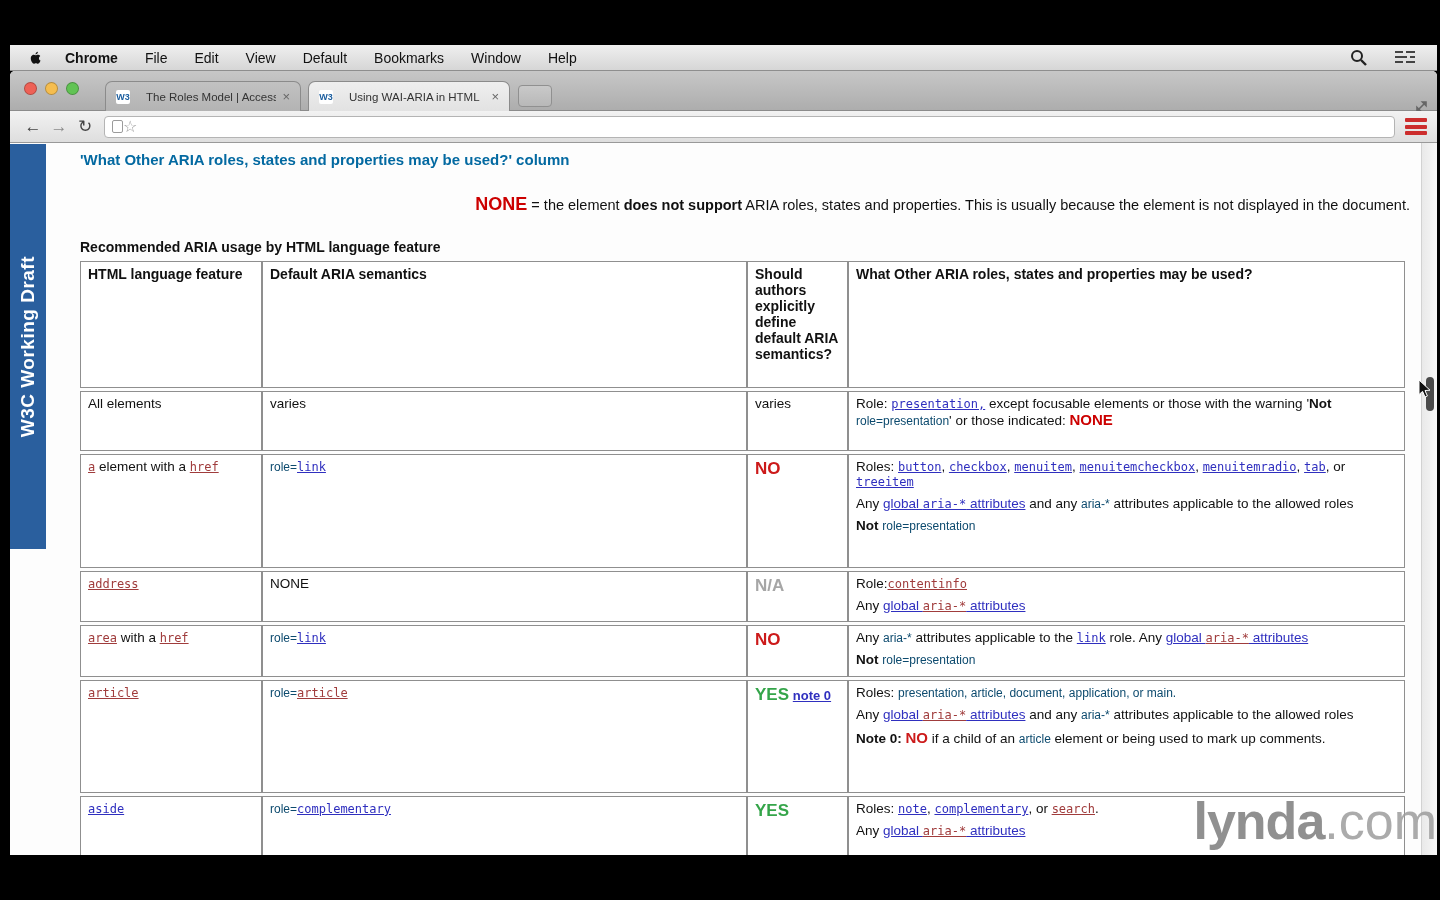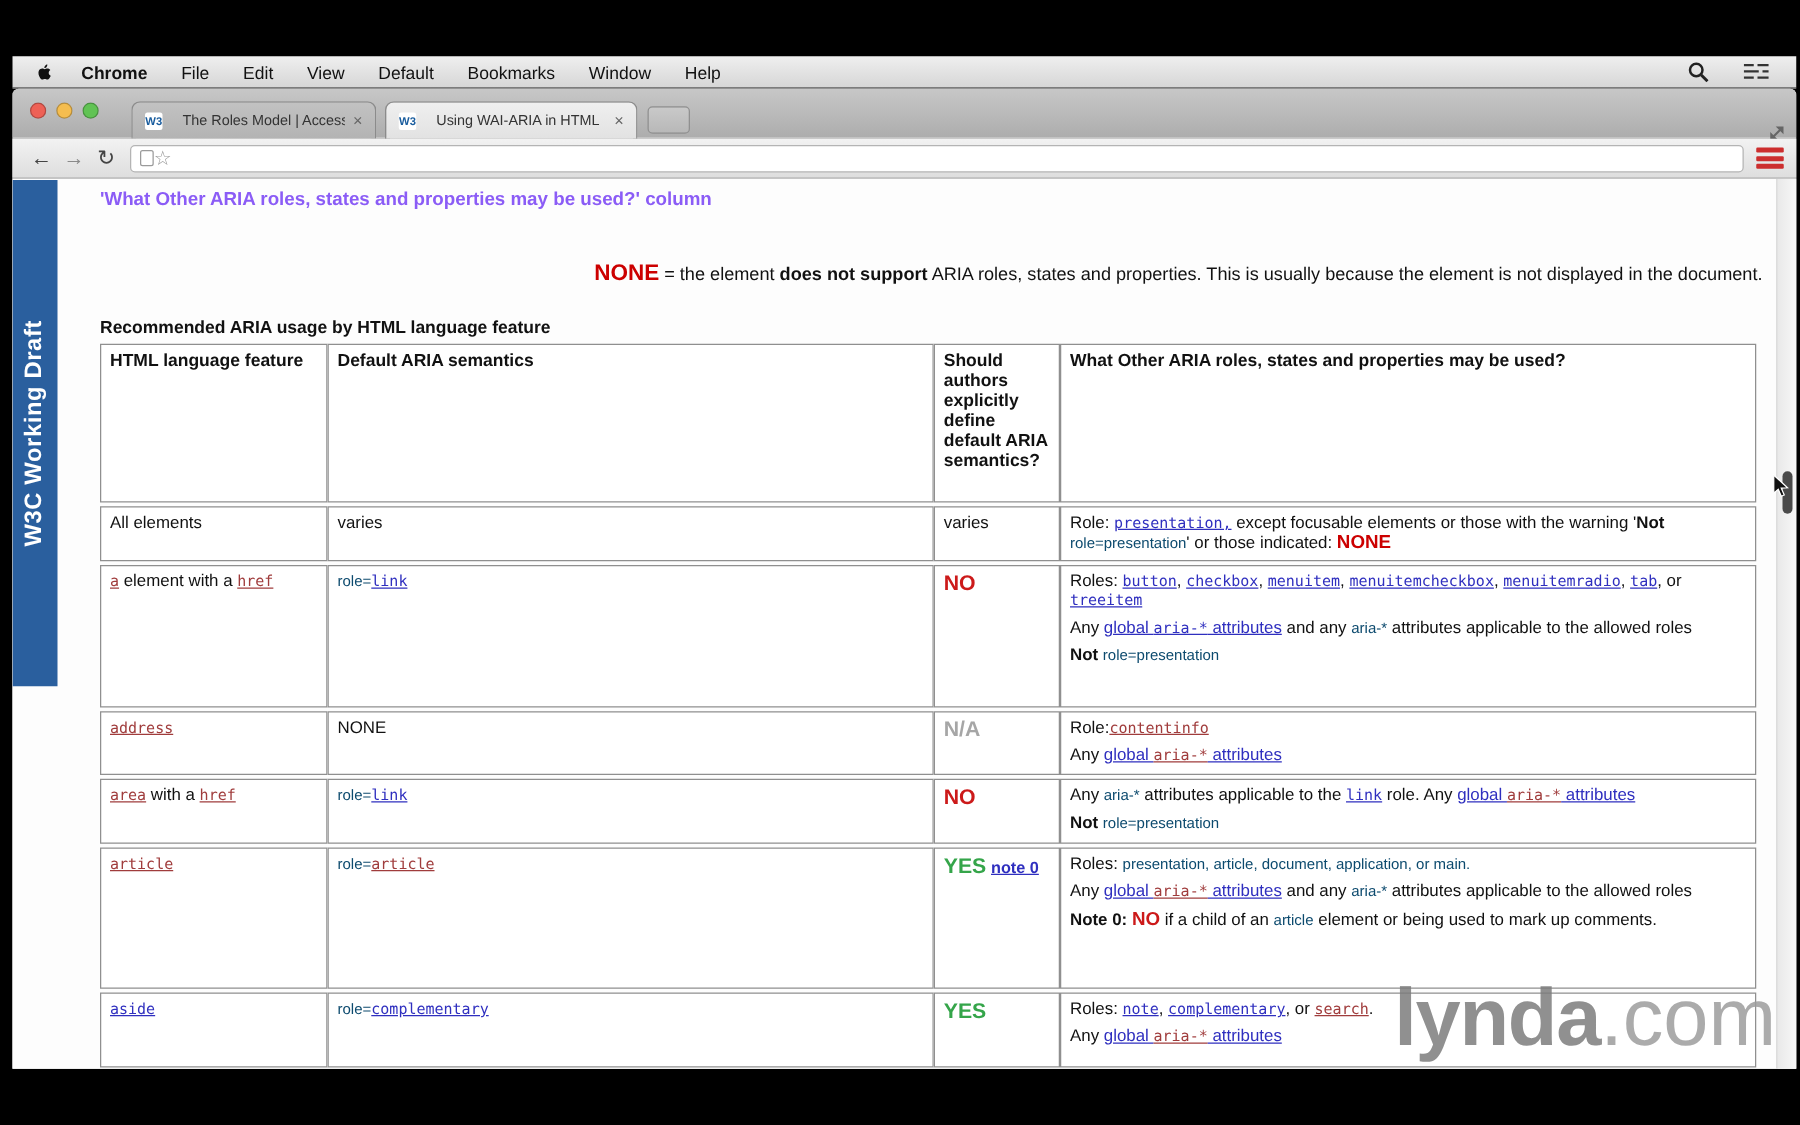--- a/index.html
+++ b/index.html
@@ -56,21 +56,21 @@
   
   .viewport { position:absolute; top:72px; left:0; width:1427px; height:712px;
     background:#fdfdfd; overflow:hidden; }
 
   .wd-banner { position:absolute; left:0; top:1px; width:36px; height:405px; background:#2a5f9e;
     display:flex; align-items:center; justify-content:center; }
   .wd-banner span { writing-mode:vertical-rl; transform:rotate(180deg);
     color:#fff; font-size:19px; font-weight:600; letter-spacing:.5px; white-space:nowrap; }
 
   .content { position:absolute; left:70px; top:8px; width:1330px; }
-  .h-col { font-size:15px; font-weight:bold; color:#8b5cf6; margin-bottom:40px; }
+  .h-col { font-size:15px; font-weight:bold; color:#0369a1; margin-bottom:26px; }
   .intro { font-size:14.5px; color:#111; margin-bottom:24px;text-align:right; }
   .caption { font-size:14px; font-weight:bold; color:#111; margin-bottom:3px; }
 
   table.aria { border-collapse:separate; border-spacing:0 3px; table-layout:fixed; width:1325px; }
   table.aria col.c0 { width:182px; } table.aria col.c1 { width:485px; }
   table.aria col.c2 { width:101px; } table.aria col.c3 { width:557px; }
   table.aria th, table.aria td { border:1px solid #8f8f8f; vertical-align:top;
     padding:4px 7px; font-size:13.5px; color:#111; text-align:left; background:#fff; }
   table.aria th { font-weight:bold; font-size:14px; height:127px; }
   .para + .para { margin-top:7px; }
@@ -88,21 +88,21 @@
   .none-inline { color:#cc0000; font-weight:bold; font-size:15px; }
   .none-big { color:#cc0000; font-weight:bold; font-size:18px; }
 
   
   .scroll-track { position:absolute; right:0; top:0; width:16px; height:712px;
     background:linear-gradient(to right,#e9e9e9,#f7f7f7); border-left:1px solid #d2d2d2; }
   .scroll-thumb { position:absolute; left:4px; top:234px; width:8px; height:34px;
     background:#4a4a4a; border-radius:4px; }
   .cursor { position:absolute; left:1408px; top:236px; z-index:50; }
 
-  .watermark { position:absolute; right:16px; bottom:4px; font-size:65px; opacity:.85;
+  .watermark { position:absolute; right:0; bottom:4px; font-size:52px; opacity:.85;
     white-space:nowrap; z-index:10; }
   .watermark .w1 { color:#7d7d7d; font-weight:bold; letter-spacing:-1px; }
   .watermark .w2 { color:#9d9d9d; font-weight:400; }
 </style>
 </head>
 <body>
 
 <div class="screen">
 
   <div class="menubar">
@@ -210,21 +210,21 @@
             </colgroup>
           <thead>
             <tr>
               <th>HTML language feature</th>
               <th>Default ARIA semantics</th>
               <th>Should authors explicitly define default ARIA semantics?</th>
               <th>What Other ARIA roles, states and properties may be used?</th>
             </tr>
           </thead>
           <tbody>
-              <tr style="height: 44px;">
+              <tr style="height: 60px;">
                 <td>
                   <div class="para"><span>All elements</span></div>
                 </td>
                 <td>
                   <div class="para"><span>varies</span></div>
                 </td>
                 <td>
                   <div class="para"><span>varies</span></div>
                 </td>
                 <td>

